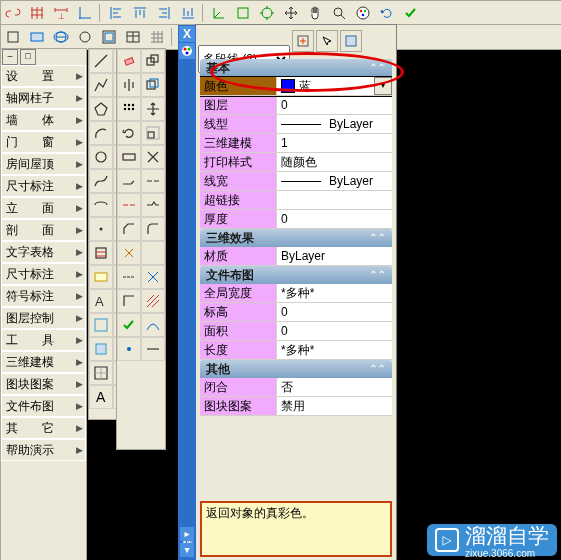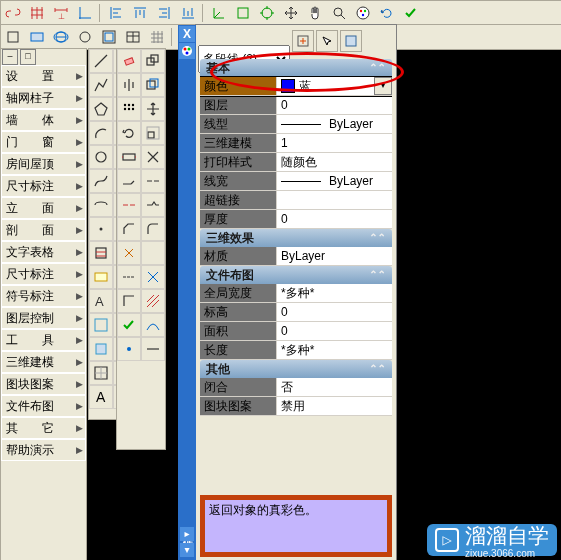--- a/index.html
+++ b/index.html
@@ -23,32 +23,32 @@
   #props .titlebar{position:absolute;left:-18px;top:0;width:18px;height:536px;background:#2a6fc9;color:#fff;}
   #props .titlebar .x{width:16px;height:16px;background:#4a8fe0;color:#fff;text-align:center;line-height:16px;margin:1px auto;font-weight:bold;}
   #props .titlebar .ic{width:16px;height:16px;margin:1px auto;background:#4a8fe0;}
   #props .head{height:28px;display:flex;align-items:center;padding:2px;gap:2px;}
   #props .head select{width:92px;height:28px;font-size:12px;margin-top:36px;}
   #props .head .hb{width:20px;height:20px;border:1px solid #aca899;background:#ece9d8;display:flex;align-items:center;justify-content:center;}
   #props .groups{position:absolute;top:34px;left:4px;right:4px;bottom:60px;overflow:hidden;}
   .ghdr{background:#9fb6cd;background:linear-gradient(#b9cde0,#7fa3c5);height:18px;line-height:18px;padding:0 6px;color:#1a1a1a;font-weight:bold;display:flex;align-items:center;border-radius:3px 3px 0 0;}
   .ghdr .gchev{margin-left:auto;font-size:10px;color:#eee;}
   .grow{display:flex;height:18px;line-height:18px;border-bottom:1px solid #d4d0c8;background:#fff;}
-  .grow .k{width:72px;padding-left:4px;background:#737373;border-right:1px solid #d4d0c8;}
+  .grow .k{width:72px;padding-left:4px;background:#f0abfc;border-right:1px solid #d4d0c8;}
   .grow .v{flex:1;padding-left:4px;background:#fff;display:flex;align-items:center;gap:4px;}
   .grow.sel .k{background:#a16207;}
   .grow.sel .v{background:#fff;}
   .grow.sel{outline:1px solid #000;}
   .swatch{width:12px;height:12px;background:#0000ff;border:1px solid #000;display:inline-block;}
   .ddbtn{margin-left:auto;width:16px;height:16px;background:#ece9d8;border:1px solid #808080;text-align:center;line-height:14px;font-size:9px;}
   .linetype{display:inline-block;width:40px;border-top:1px solid #000;margin-right:4px;}
   
   #ellipse{position:absolute;left:210px;top:52px;width:188px;height:34px;border:3px solid #e00000;border-radius:50%;pointer-events:none;}
   
-  #helpbox{position:absolute;left:4px;bottom:4px;right:4px;height:48px;background:#c4b5fd;border:5px solid #c2410c;padding:2px 4px;}
+  #helpbox{position:absolute;left:4px;bottom:4px;right:4px;height:48px;background:#fef9c3;border:2px solid #c2410c;padding:2px 4px;}
   
   #watermark{position:absolute;right:4px;bottom:4px;height:32px;background:#3a8fd4;border-radius:6px;display:flex;align-items:center;padding:0 8px;color:#fff;gap:6px;}
   #watermark .logo{width:20px;height:20px;border:2px solid #fff;border-radius:4px;display:flex;align-items:center;justify-content:center;}
   #watermark .zh{font-size:21px;font-weight:normal;}
   #watermark .en{font-size:10px;opacity:.9;margin-top:-2px;}
   
   #viewport{position:absolute;left:140px;top:48px;width:421px;height:512px;background:#000;z-index:-1;}
   #viewport .blueline{position:absolute;left:0;top:260px;width:100%;height:14px;background:#2a3ed4;}
   
   .titlebar .vtxt{writing-mode:vertical-rl;font-size:11px;color:#fff;position:absolute;bottom:30px;left:2px;}

